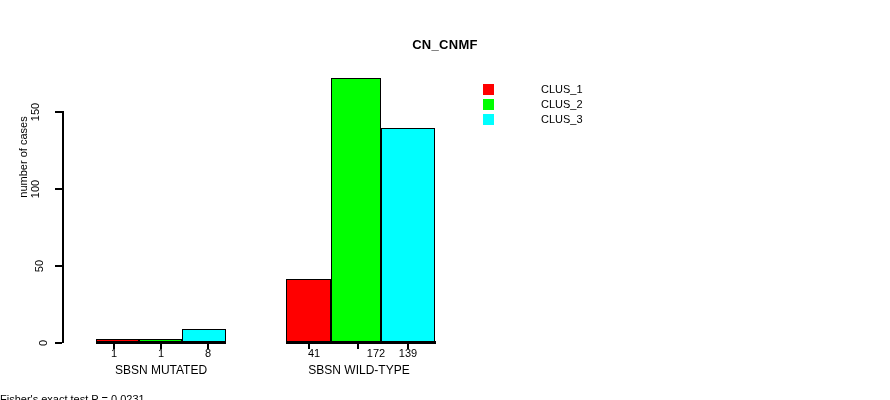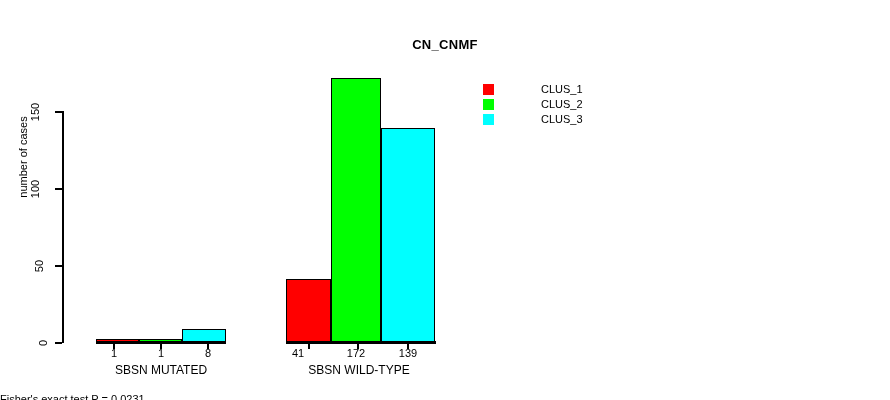--- a/index.html
+++ b/index.html
@@ -190,22 +190,22 @@
   <div class="xtick" style="left:113px;"></div>
   <div class="xtick" style="left:160px;"></div>
   <div class="xtick" style="left:207px;"></div>
   <div class="xtick" style="left:308px;"></div>
   <div class="xtick" style="left:357px;"></div>
   <div class="xtick" style="left:407px;"></div>
 
   <div class="value-label" style="left:114px;">1</div>
   <div class="value-label" style="left:161px;">1</div>
   <div class="value-label" style="left:208px;">8</div>
-  <div class="value-label" style="left:298px;">41</div>
-  <div class="value-label" style="left:356px;">172</div>
+  <div class="value-label" style="left:314px;">41</div>
+  <div class="value-label" style="left:376px;">172</div>
   <div class="value-label" style="left:408px;">139</div>
 
   <div class="group-label" style="left:161px;">SBSN MUTATED</div>
   <div class="group-label" style="left:359px;">SBSN WILD-TYPE</div>
 
   <div class="footnote">Fisher's exact test P = 0.0231</div>
 
   <div class="legend">
     <div class="legend-row">
       <span class="legend-swatch" style="background:#FF0000;"></span>

